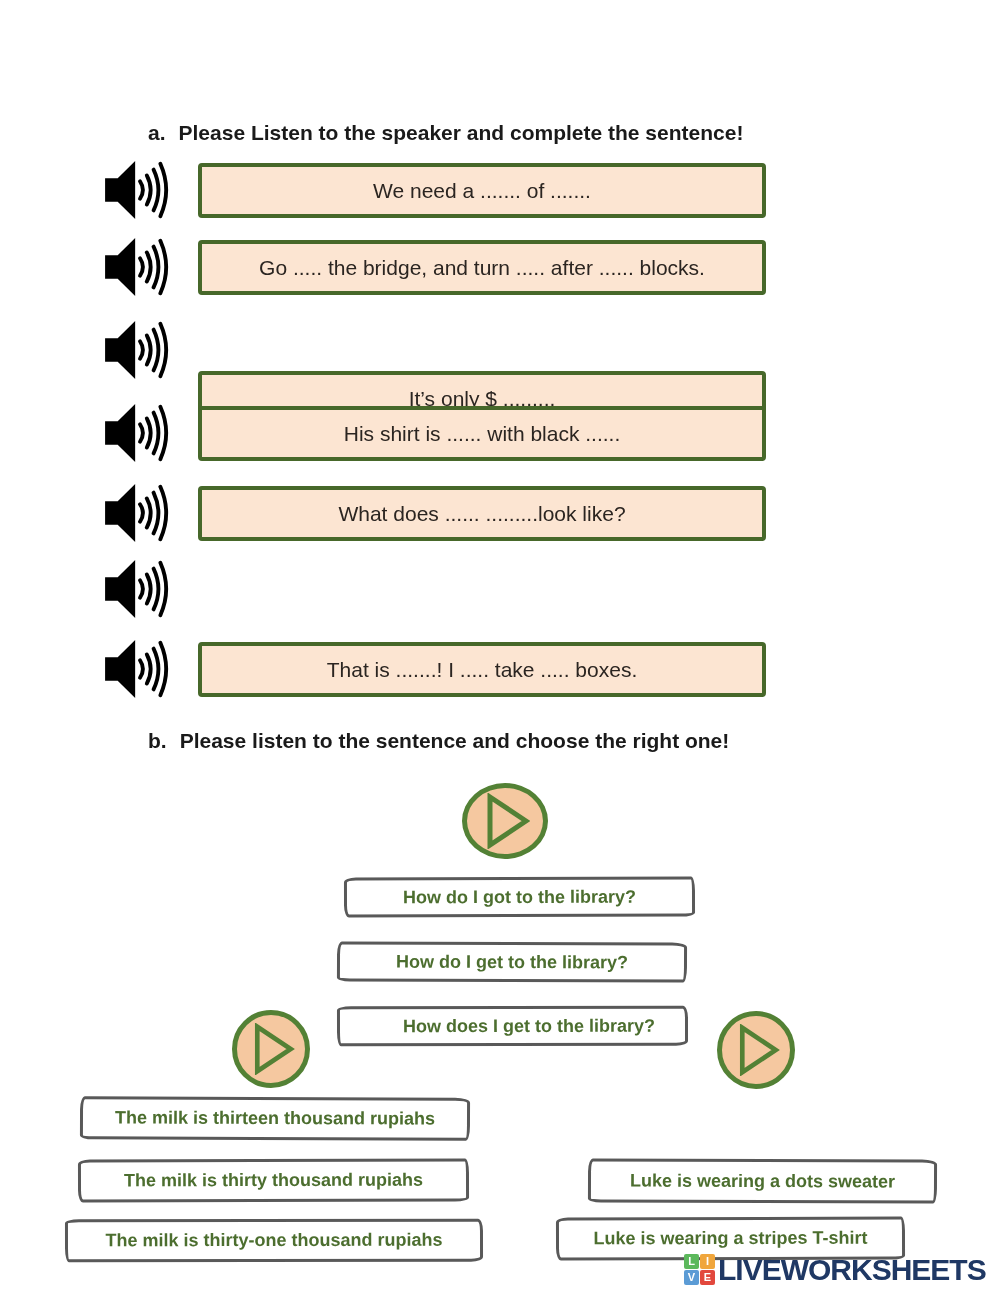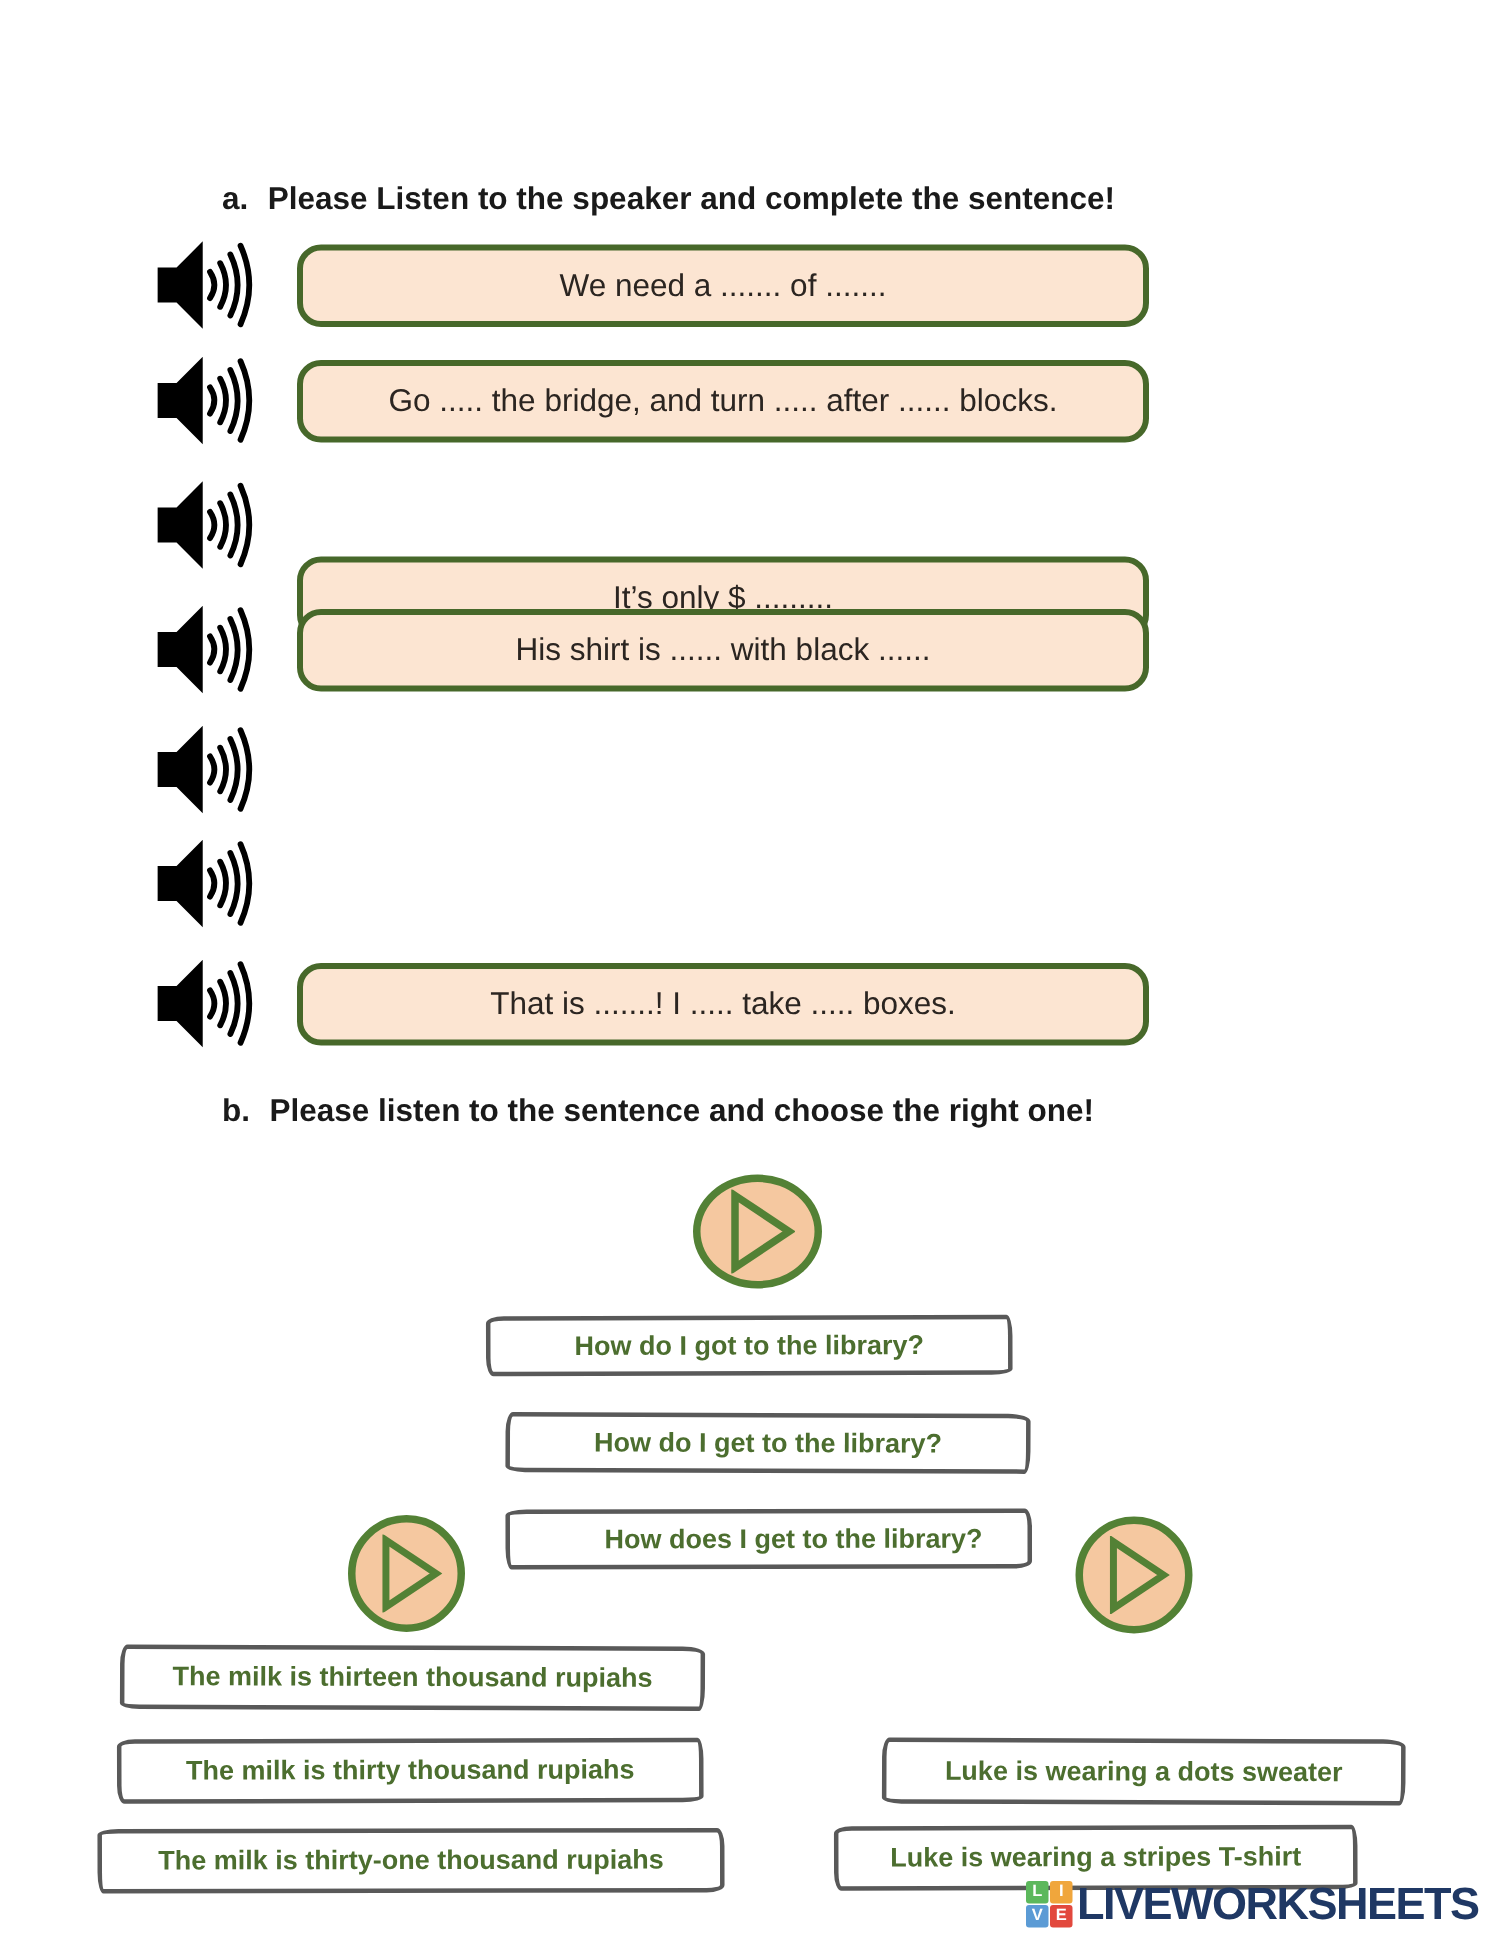--- a/index.html
+++ b/index.html
@@ -13,21 +13,21 @@
     white-space:nowrap;
   }
   .speaker{
     position:absolute;left:103px;width:74px;height:64px;cursor:pointer;
   }
   .speaker svg{width:100%;height:100%;display:block;}
   .sbox{
     position:absolute;left:198px;width:568px;height:55px;box-sizing:border-box;
     background:var(--sentence-box-fill,#fce5d2);
     border:4px solid var(--sentence-box-border,#47682a);
-    border-radius:16px;display:flex;align-items:center;justify-content:center;
+    border-radius:4px;display:flex;align-items:center;justify-content:center;
     cursor:pointer;
   }
   .sbox span{font-size:21px;color:var(--sentence-text,#2b2521);white-space:nowrap;}
   .play{
     position:absolute;box-sizing:border-box;border-radius:50%;
     background:var(--play-fill,#f5c8a0);
     border:5px solid var(--play-green,#538135);
     display:flex;align-items:center;justify-content:center;cursor:pointer;
   }
   .play svg{display:block;margin-left:6px;}
@@ -121,20 +121,23 @@
 
   <div class="speaker" style="top:481px;">
     <svg viewBox="0 0 76 66">
         <polygon class="spk" points="2,21 15,21 33,3 33,63 15,45 2,45"></polygon>
         <path class="wave" d="M38 24 Q44 33 38 42"></path>
         <path class="wave" d="M45 18 Q53 33 45 48"></path>
         <path class="wave" d="M52 12 Q62 33 52 54"></path>
         <path class="wave" d="M59 6 Q71 33 59 60"></path>
       </svg>
   </div>
+  <div class="sbox" style="top:486px;">
+    <span>What does ...... .........look like?</span>
+  </div>
 
   <div class="speaker" style="top:557px;">
     <svg viewBox="0 0 76 66">
         <polygon class="spk" points="2,21 15,21 33,3 33,63 15,45 2,45"></polygon>
         <path class="wave" d="M38 24 Q44 33 38 42"></path>
         <path class="wave" d="M45 18 Q53 33 45 48"></path>
         <path class="wave" d="M52 12 Q62 33 52 54"></path>
         <path class="wave" d="M59 6 Q71 33 59 60"></path>
       </svg>
   </div>
@@ -166,21 +169,21 @@
     <svg width="42" height="52" viewBox="0 0 44 56">
         <polygon class="tri" points="4,4 40,28 4,52"></polygon>
       </svg>
   </div>
   <div class="play" style="left:717px;top:1011px;width:78px;height:78px;">
     <svg width="42" height="52" viewBox="0 0 44 56">
         <polygon class="tri" points="4,4 40,28 4,52"></polygon>
       </svg>
   </div>
 
-  <div class="opt w1" style="left:324px;top:877px;width:351px;height:40px;">
+  <div class="opt w1" style="left:344px;top:877px;width:351px;height:40px;">
     <span>How do I got to the library?</span>
   </div>
   <div class="opt w2" style="left:337px;top:942px;width:350px;height:40px;">
     <span>How do I get to the library?</span>
   </div>
   <div class="opt w3" style="left:337px;top:1006px;width:351px;height:40px;padding-left:33px;">
     <span>How does I get to the library?</span>
   </div>
 
   <div class="opt w2" style="left:80px;top:1097px;width:390px;height:43px;">

